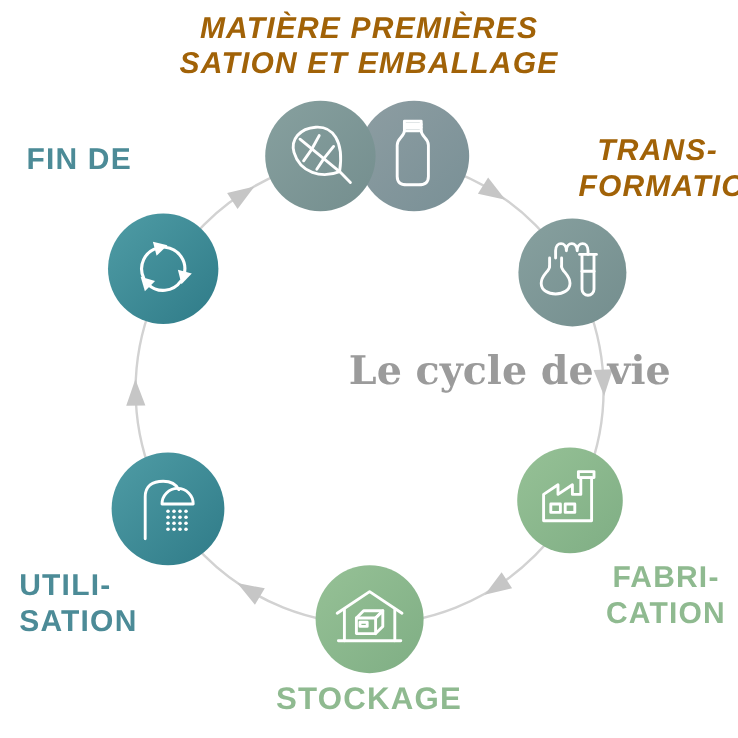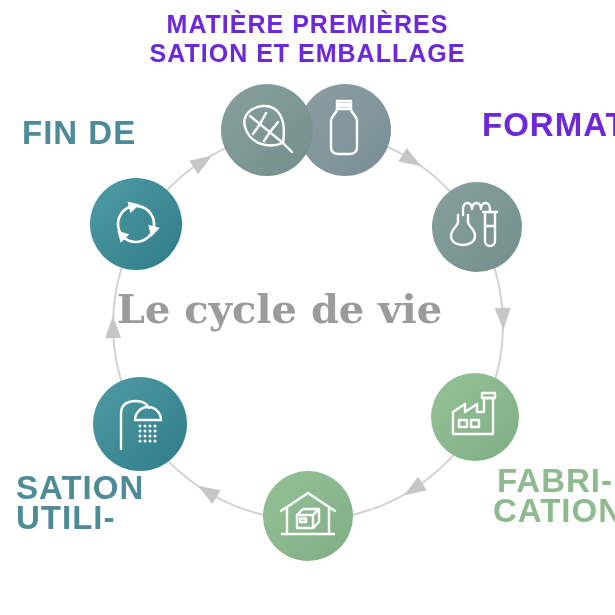--- a/index.html
+++ b/index.html
@@ -1,31 +1,31 @@
 <!DOCTYPE html>
 <html><head>
 <meta charset="utf-8">
 <style>
   html,body{margin:0;padding:0;background:#ffffff;}
   .canvas{position:relative;width:615px;height:615px;background:#fff;overflow:hidden;
           font-family:"Liberation Sans",sans-serif;}
   svg.diagram{position:absolute;left:0;top:0;}
-  .stage-label{position:absolute;font-weight:700;letter-spacing:1px;line-height:30px;font-size:33px;}
+  .stage-label{position:absolute;font-weight:700;letter-spacing:1px;line-height:30px;font-size:25px;}
   .stage-label span{display:block;}
-  .lbl-blue{color:#6d28d9;}
+  .lbl-blue{color:#a16207;font-style:italic;}
   .lbl-green{color:#8FBA90;}
   .lbl-teal{color:#4C8B97;}
   .top-label{left:0;top:10px;width:615px;text-align:center;line-height:29px;font-size:25px;}
   .trans-label{left:482px;top:110px;width:132px;text-align:center;}
   .fabri-label{left:493px;top:466px;width:124px;text-align:center;}
   .stock-label{left:0;top:567px;width:615px;text-align:center;font-size:26px;}
   .utili-label{left:16px;top:473px;width:140px;text-align:left;}
   .fin-label{left:22px;top:118px;width:140px;text-align:left;}
-  .center-title{position:absolute;left:0;top:286px;width:559px;text-align:center;
-                font-family:"DejaVu Serif",serif;font-weight:700;font-size:40px;
+  .center-title{position:absolute;left:0;top:286px;width:559px;text-align:right;
+                font-family:"DejaVu Serif",serif;font-weight:700;font-size:33px;
                 line-height:46px;color:#9B9B9B;}
   .center-title span{display:block;}
 </style>
 </head>
 <body>
 
 <div class="canvas">
 
   <svg class="diagram" width="615" height="615" viewBox="0 0 615 615">
     <defs>
@@ -142,32 +142,36 @@
       </g>
     </g>
   </svg>
 
   <div class="stage-label top-label lbl-blue">
     <span>MATIÈRE PREMIÈRES</span>
     <span>SATION ET EMBALLAGE</span>
   </div>
 
   <div class="stage-label trans-label lbl-blue">
+    <span>TRANS-</span>
     <span>FORMATION</span>
   </div>
 
   <div class="stage-label fabri-label lbl-green">
     <span>FABRI-</span>
     <span>CATION</span>
   </div>
 
+  <div class="stage-label stock-label lbl-green">
+    <span>STOCKAGE</span>
+  </div>
 
   <div class="stage-label utili-label lbl-teal">
+    <span>UTILI-</span>
     <span>SATION</span>
-    <span>UTILI-</span>
   </div>
 
   <div class="stage-label fin-label lbl-teal">
     <span>FIN DE</span>
   </div>
 
   <div class="center-title">
     <span>Le cycle de vie</span>
   </div>
 

